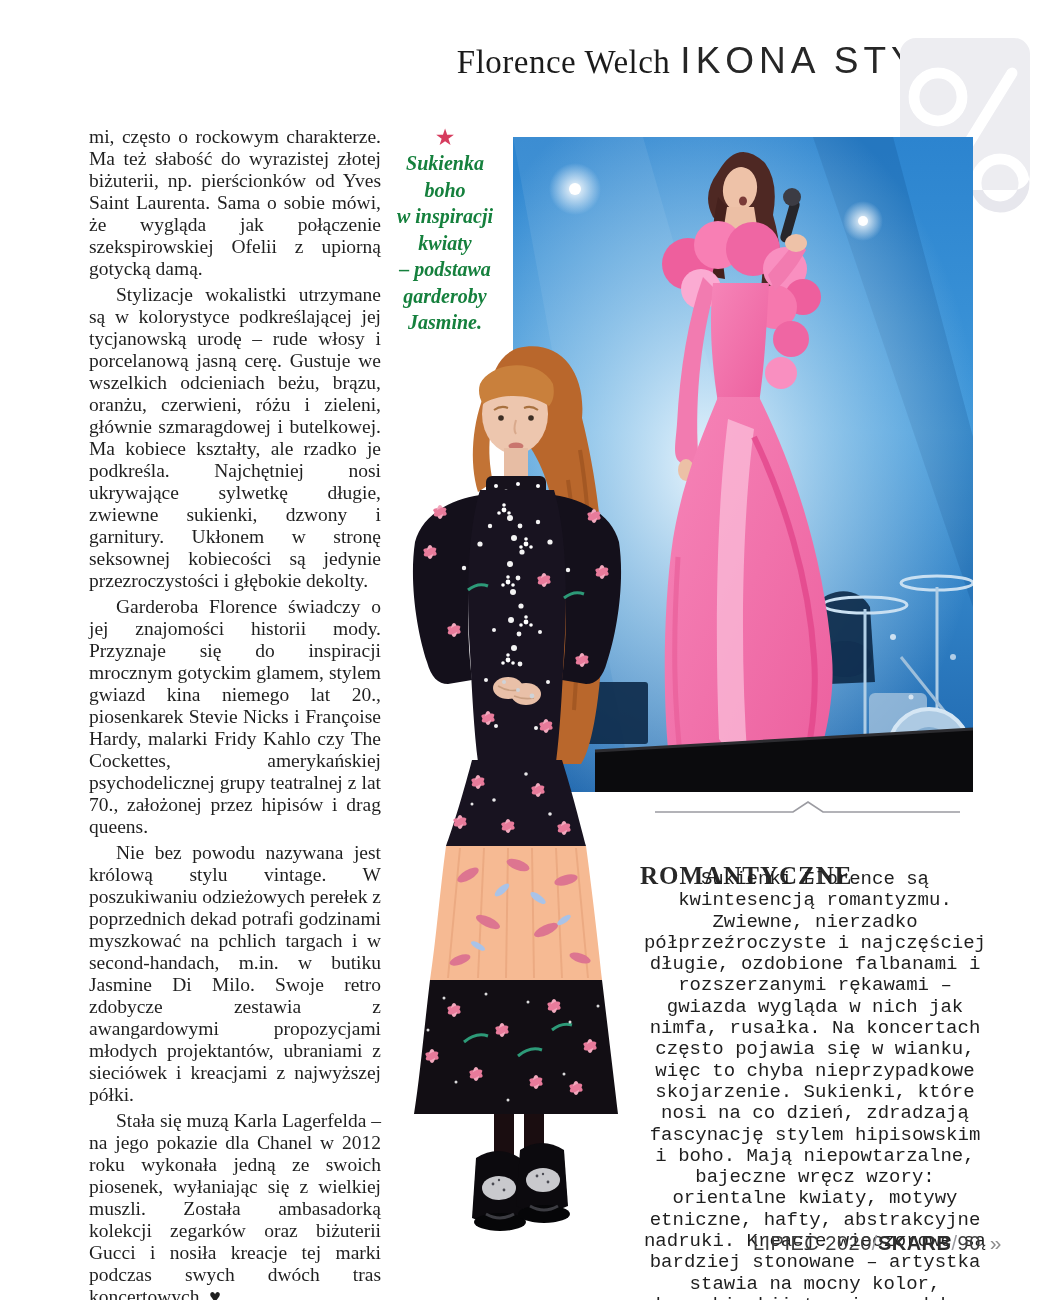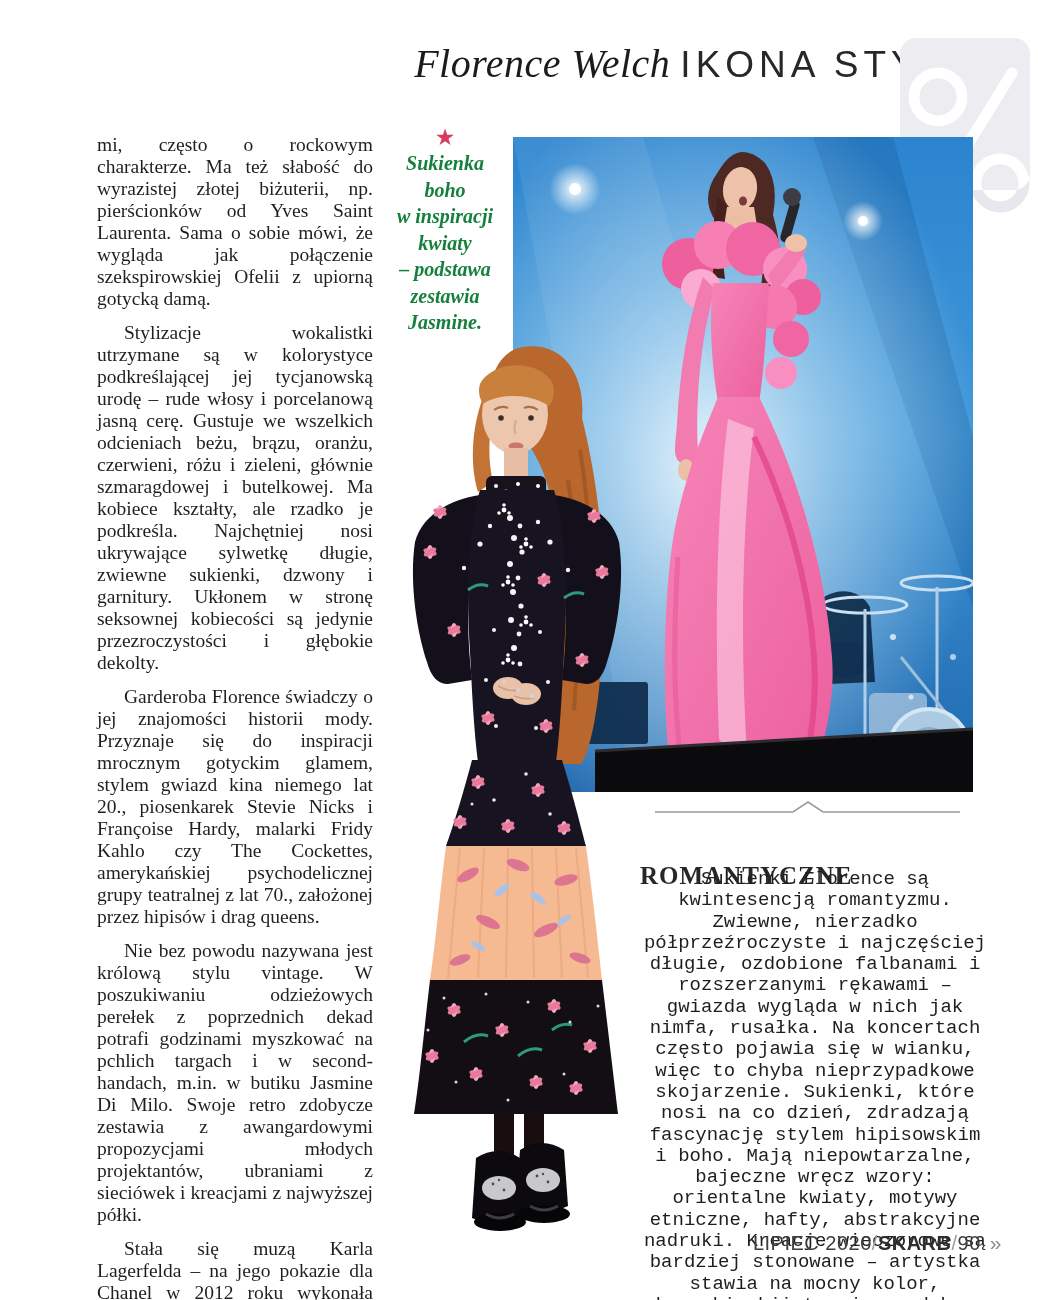--- a/index.html
+++ b/index.html
@@ -2,39 +2,39 @@
 <html><head>
 <meta charset="utf-8">
 <style>
   html,body{margin:0;padding:0;background:#ffffff;}
   body{width:1038px;height:1300px;position:relative;overflow:hidden;
        font-family:"Liberation Serif",serif;color:#1f1f1f;}
   .abs{position:absolute;}
 
   
   .header{top:40px;right:60px;white-space:nowrap;text-align:right;}
-  .header .name{font-style:italic;font-size:40px;color:#1b1b1b;letter-spacing:.5px;margin-top:8px;}
+  .header .name{font-size:33px;color:#1b1b1b;letter-spacing:.5px;margin-top:8px;}
   .header .section{font-family:"Liberation Sans",sans-serif;font-weight:400;
       font-size:37px;letter-spacing:5px;color:#272727;margin-left:10px;}
 
   
   .watermark{left:898px;top:33px;width:138px;height:212px;z-index:1;}
 
   
   .stage{left:513px;top:137px;width:460px;height:655px;z-index:2;}
 
   
   .caption{left:380px;top:126px;width:130px;text-align:center;z-index:4;}
   .caption .star{color:#d63c5e;font-size:23px;line-height:24px;font-style:normal;}
   .caption .cap-line{font-style:italic;font-weight:600;font-size:20px;line-height:26.5px;color:#15803d;}
 
   
   .leftcol{left:85px;top:122px;width:300px;font-size:19.5px;line-height:22px;
       text-align:justify;z-index:3;}
-  .leftcol p{margin:12px;}
+  .leftcol p{margin:4px;}
   .leftcol p.ind{text-indent:27px;}
 
   
   .cutout{left:368px;top:330px;width:302px;height:912px;z-index:5;}
 
   
   .divider{left:655px;top:799px;width:305px;height:18px;z-index:3;}
   .rom-title{left:640px;top:817px;width:340px;z-index:3;
       font-weight:bold;font-size:25px;line-height:30px;letter-spacing:1px;color:#272727;margin-top:44px;}
   .rom-body{left:641px;top:869px;width:348px;text-align:center;z-index:3;
@@ -170,21 +170,21 @@
   </svg>
 </div>
 
 <div class="abs caption">
   <div class="star">★</div>
   <div class="cap-line">Sukienka</div>
   <div class="cap-line">boho</div>
   <div class="cap-line">w inspiracji</div>
   <div class="cap-line">kwiaty</div>
   <div class="cap-line">– podstawa</div>
-  <div class="cap-line">zestawia</div>
+  <div class="cap-line">garderoby</div>
   <div class="cap-line">Jasmine.</div>
 </div>
 
 <div class="abs leftcol">
   <p>mi, często o rockowym charakterze. Ma też słabość do wyrazistej złotej biżuterii, np. pierścionków od Yves Saint Laurenta. Sama o sobie mówi, że wygląda jak połączenie szekspirowskiej Ofelii z upiorną gotycką damą.</p>
   <p class="ind">Stylizacje wokalistki utrzymane są w kolorystyce podkreślającej jej tycjanowską urodę – rude włosy i porcelanową jasną cerę. Gustuje we wszelkich odcieniach beżu, brązu, oranżu, czerwieni, różu i zieleni, głównie szmaragdowej i butelkowej. Ma kobiece kształty, ale rzadko je podkreśla. Najchętniej nosi ukrywające sylwetkę długie, zwiewne sukienki, dzwony i garnitury. Ukłonem w stronę seksownej kobiecości są jedynie przezroczystości i głębokie dekolty.</p>
   <p class="ind">Garderoba Florence świadczy o jej znajomości historii mody. Przyznaje się do inspiracji mrocznym gotyckim glamem, stylem gwiazd kina niemego lat 20., piosenkarek Stevie Nicks i Françoise Hardy, malarki Fridy Kahlo czy The Cockettes, amerykańskiej psychodelicznej grupy teatralnej z lat 70., założonej przez hipisów i drag queens.</p>
   <p class="ind">Nie bez powodu nazywana jest królową stylu vintage. W poszukiwaniu odzieżowych perełek z poprzednich dekad potrafi godzinami myszkować na pchlich targach i w second-handach, m.in. w butiku Jasmine Di Milo. Swoje retro zdobycze zestawia z awangardowymi propozycjami młodych projektantów, ubraniami z sieciówek i kreacjami z najwyższej półki.</p>
   <p class="ind">Stała się muzą Karla Lagerfelda – na jego pokazie dla Chanel w 2012 roku wykonała jedną ze swoich piosenek, wyłaniając się z wielkiej muszli. Została ambasadorką kolekcji zegarków oraz biżuterii Gucci i nosiła kreacje tej marki podczas swych dwóch tras koncertowych. ♥</p>
 </div>

